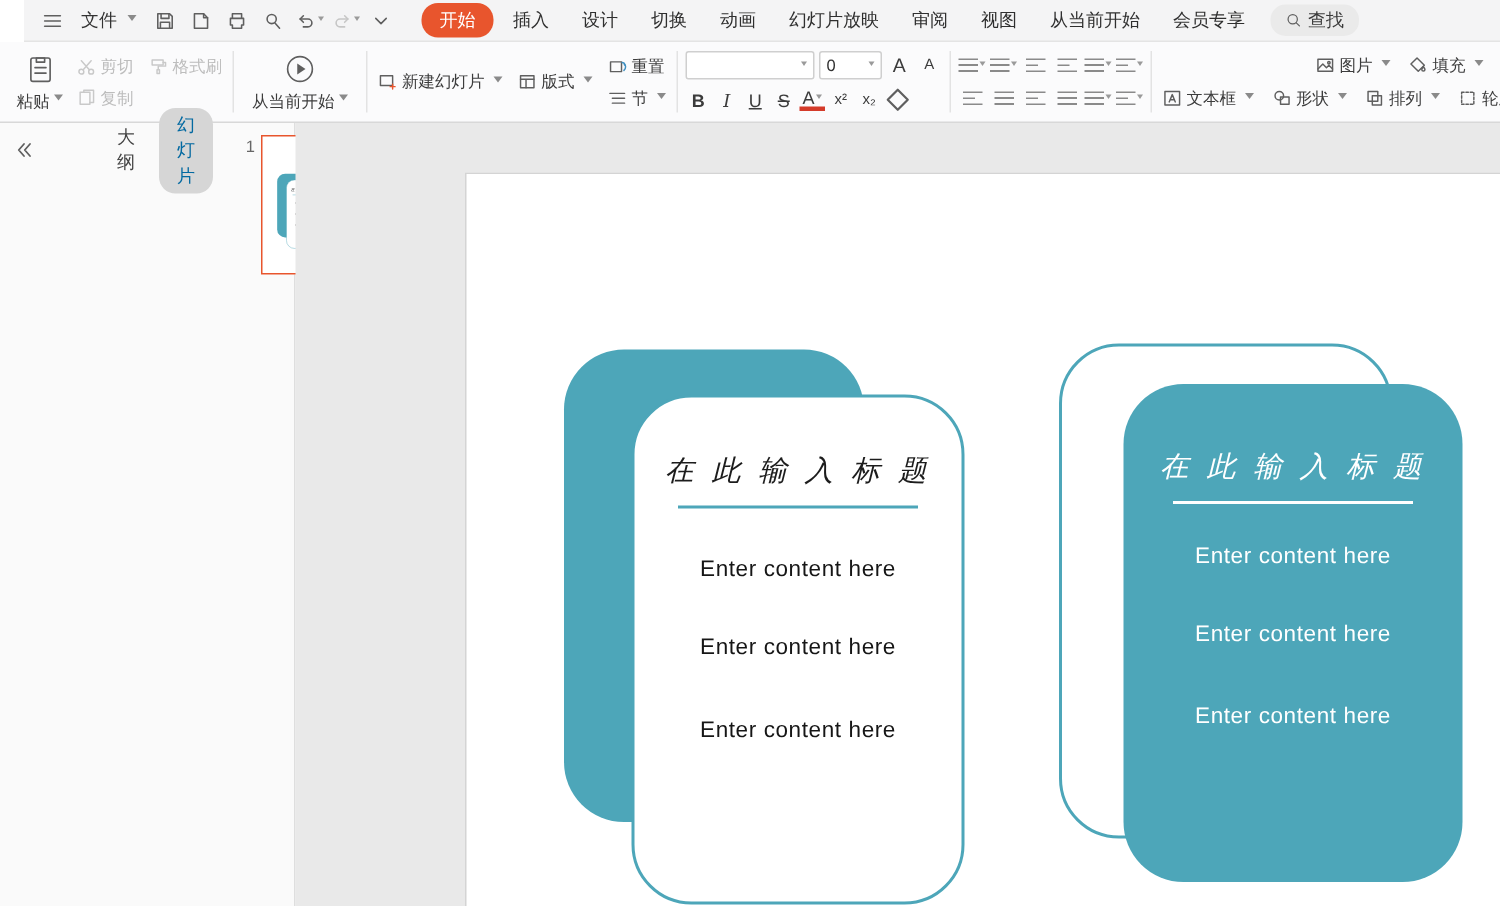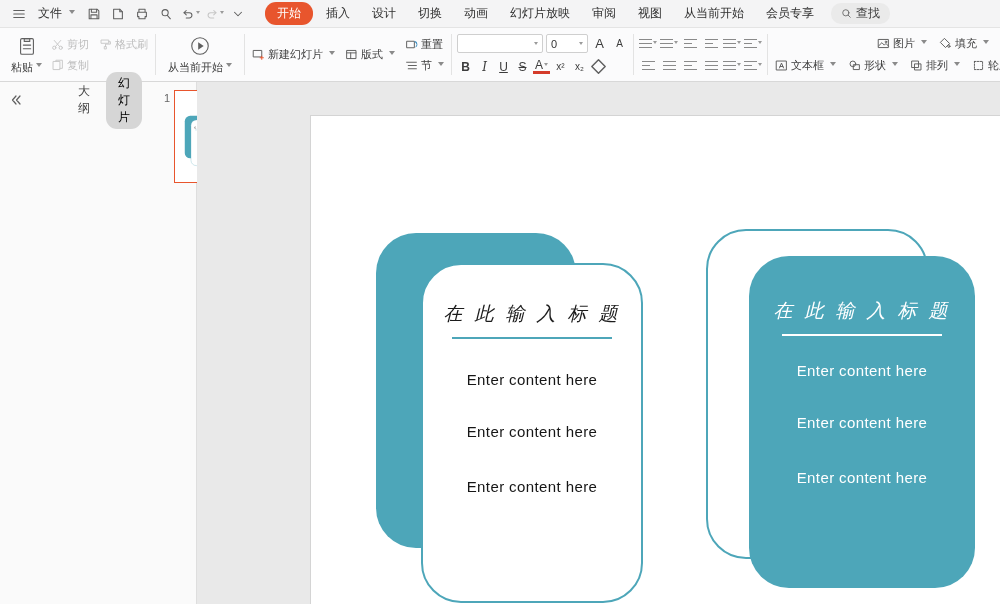--- a/index.html
+++ b/index.html
@@ -6,21 +6,21 @@
     --teal:#4da6b9;
     --orange:#e8552d;
     --ink:#3a3a3a;
     --dis:#bdbdbd;
   }
   *{margin:0;padding:0;box-sizing:border-box;}
   html,body{width:1000px;height:604px;overflow:hidden;font-family:"Liberation Sans",sans-serif;color:var(--ink);background:#fff;}
   .app{position:relative;width:1000px;height:604px;}
 
   
-  .menubar{position:absolute;top:0;left:0;right:0;height:28px;background:#f4f4f5;border-bottom:1px solid #e4e4e4;display:flex;align-items:center;padding:0 8px;font-size:12px;gap:2px;}
+  .menubar{position:absolute;top:0;left:16px;right:0;height:28px;background:#f4f4f5;border-bottom:1px solid #e4e4e4;display:flex;align-items:center;padding:0 8px;font-size:12px;gap:2px;}
   .mb-item{display:flex;align-items:center;gap:4px;padding:2px 6px;cursor:pointer;color:#333;}
   .mi{display:flex;align-items:center;justify-content:center;width:22px;height:20px;cursor:pointer;border-radius:3px;}
   .mi svg{width:14px;height:14px;}
   .drop::after{content:"";display:inline-block;margin-left:3px;border:3px solid transparent;border-top:4px solid #8a8a8a;vertical-align:1px;}
   .dropsm::after{content:"";display:inline-block;margin-left:1px;border:2.5px solid transparent;border-top:3.5px solid #9a9a9a;vertical-align:1px;}
   .tabs{display:flex;align-items:flex-start;margin-left:14px;gap:4px;}
   .tab{padding:3px 9px;cursor:pointer;white-space:nowrap;color:#2f2f2f;}
   .tab.active{background:var(--orange);color:#fff;border-radius:11px;padding:3px 12px;}
   .find-pill{display:flex;align-items:center;gap:4px;background:#eaeaea;border-radius:10px;padding:2px 10px;margin-left:6px;cursor:pointer;}
   .find-pill svg{width:11px;height:11px;}
@@ -47,21 +47,21 @@
       linear-gradient(#8a8a8a 0 0) 0 8px/13px 1px no-repeat;}
 
   
   .main{position:absolute;top:82px;left:0;right:0;bottom:0;display:flex;}
   .sidebar{width:197px;background:#fafafa;border-right:1px solid #dedede;flex:none;display:flex;flex-direction:row;}
   .sb-header{height:36px;display:flex;align-items:center;padding:0 10px;gap:14px;font-size:12px;}
   .sb-collapse{cursor:pointer;display:flex;align-items:center;}
   .sb-collapse svg{width:12px;height:12px;}
   .sb-tabs{display:flex;align-items:center;gap:8px;margin-left:34px;}
   .sb-tab{cursor:pointer;color:#444;padding:3px 8px;}
-  .sb-tab.active{background:#d6d6d6;border-radius:11px;padding:3px 12px;color:#000000;}
+  .sb-tab.active{background:#d6d6d6;border-radius:11px;padding:3px 12px;color:#0369a1;}
   .thumb-row{display:flex;gap:4px;padding:8px 6px 0 8px;}
   .thumb-num{font-size:11px;color:#666;padding-top:2px;width:10px;text-align:right;}
   .thumb{width:97px;height:93px;border:1px solid var(--orange);background:#fff;position:relative;overflow:hidden;cursor:pointer;}
   .thumb-scale{position:absolute;left:0;top:0;width:720px;height:540px;transform:translate(1px,9px) scale(0.135);transform-origin:0 0;}
 
   .canvas{flex:1;background:#e9e9e9;position:relative;overflow:hidden;}
   .slide{position:absolute;left:113px;top:33px;width:720px;height:540px;background:#fff;border:1px solid #d4d4d4;}
 
   
   .slide-content{position:absolute;inset:0;}

